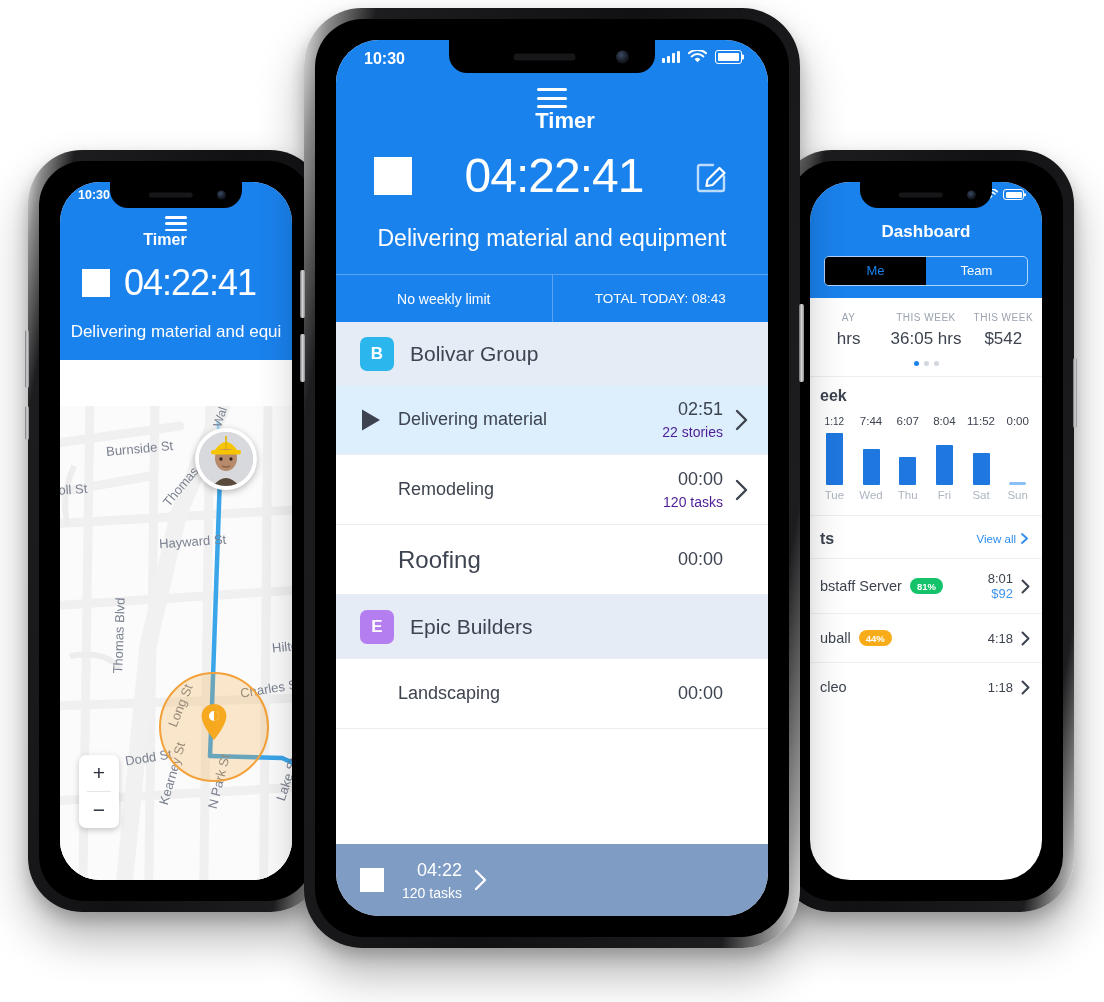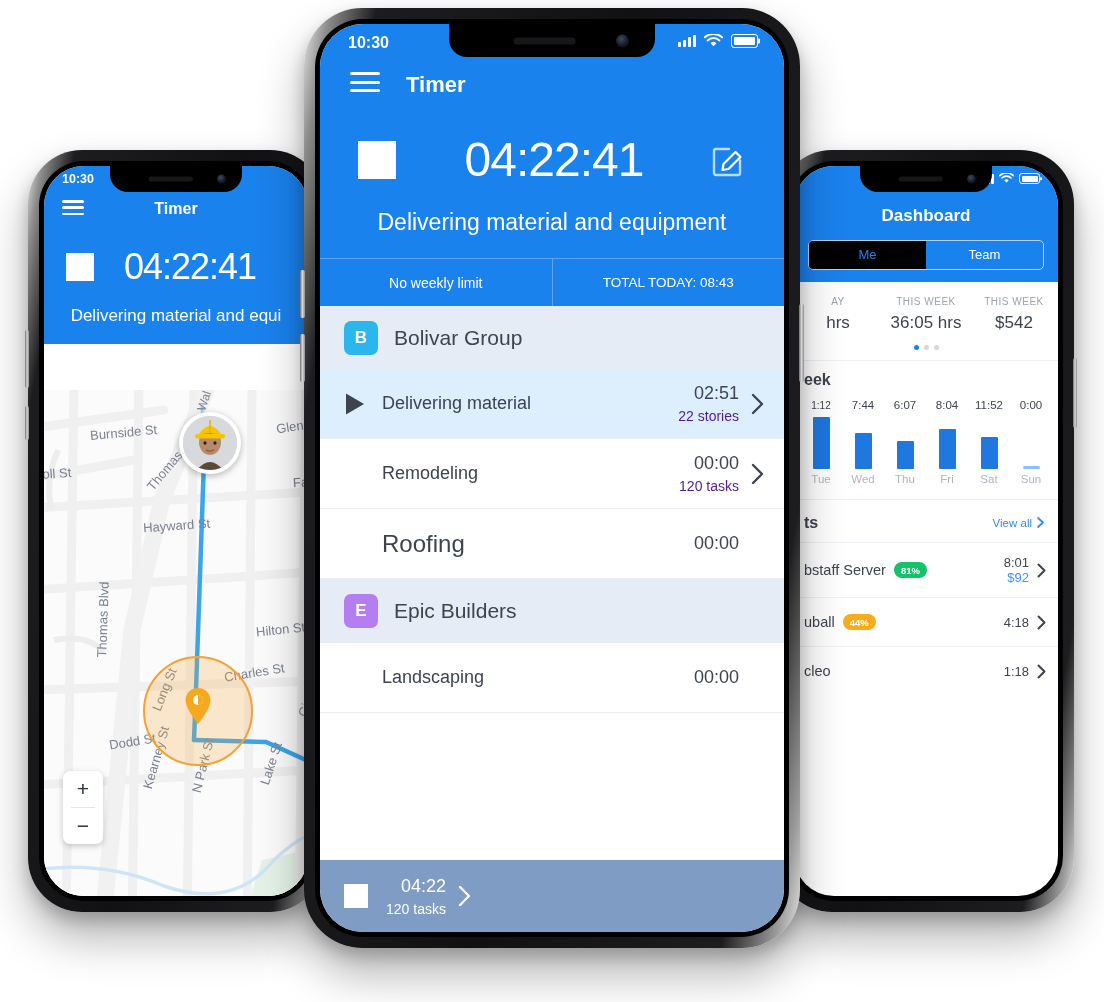--- a/index.html
+++ b/index.html
@@ -16,21 +16,21 @@
     position: absolute;
     border-radius: 58px;
     background: linear-gradient(100deg,#ececec 0%,#8c8c8c 4%,#1d1d1f 11%,#111114 50%,#1d1d1f 88%,#9a9a9a 96%,#e8e8e8 100%);
     padding: 11px;
     box-shadow: 0 26px 46px rgba(0,0,0,.30), 0 8px 16px rgba(0,0,0,.20);
   }
   .phone-inner {
     width: 100%; height: 100%;
     border-radius: 48px;
     background: #000;
-    padding: 5px;
+    padding: 21px;
     position: relative;
   }
   .screen {
     width: 100%; height: 100%;
     border-radius: 43px;
     overflow: hidden;
     position: relative;
     background: #fff;
   }
   .notch {
@@ -59,21 +59,21 @@
   .sb-icons { display: flex; align-items: center; gap: 5px; }
   .bars { display: flex; align-items: flex-end; gap: 1.5px; }
   .bars i { display:block; width:3px; background:#fff; border-radius:1px; }
   .battery { border: 1.5px solid #fff; border-radius: 3px; position: relative; }
   .battery::after { content:""; position:absolute; right:-3px; top:50%; transform:translateY(-50%);
     width:2px; height:40%; background:#fff; border-radius:0 1px 1px 0; }
   .battery i { display:block; height:100%; background:#fff; border-radius:1px; }
 
   
   .hdr { background:#1a82ed; color:#fff; }
-  .navrow { display:flex; align-items:flex-start; }
+  .navrow { display:flex; align-items:center;flex-direction:column; }
   .hamburger { display:flex; flex-direction:column; justify-content:space-between; flex:none; }
   .hamburger span { display:block; background:#fff; border-radius:2px; }
   .navtitle { font-weight:700; }
   .timerrow { display:flex; align-items:center; }
   .stopbtn { background:#fff; flex:none; }
   .bigtime { font-weight:400; letter-spacing:-1px; text-align:center; flex:1; }
   .editicon { flex:none; }
   .tasktitle { text-align:center; }
   .statsrow { display:flex; border-top:1px solid rgba(255,255,255,.28); }
   .statcell { flex:1; text-align:center; }

